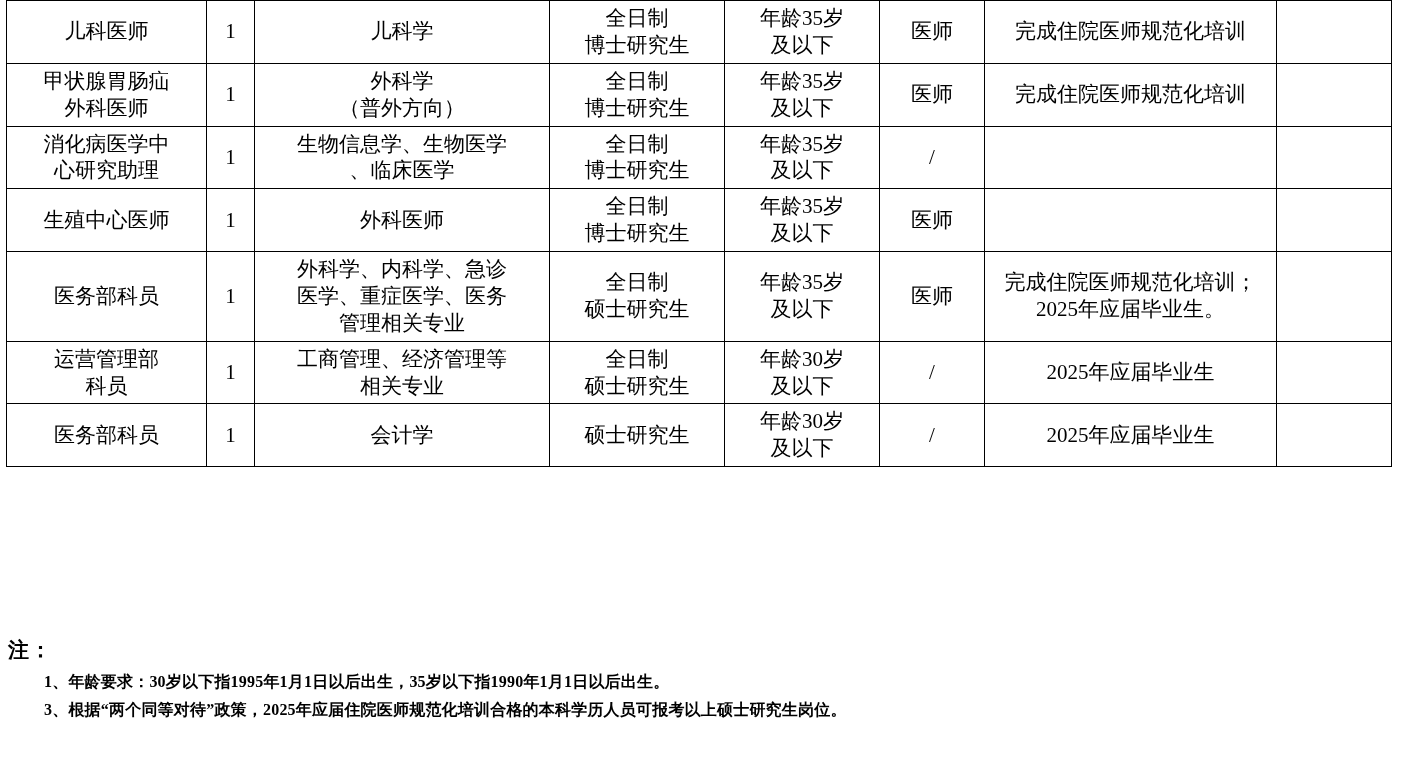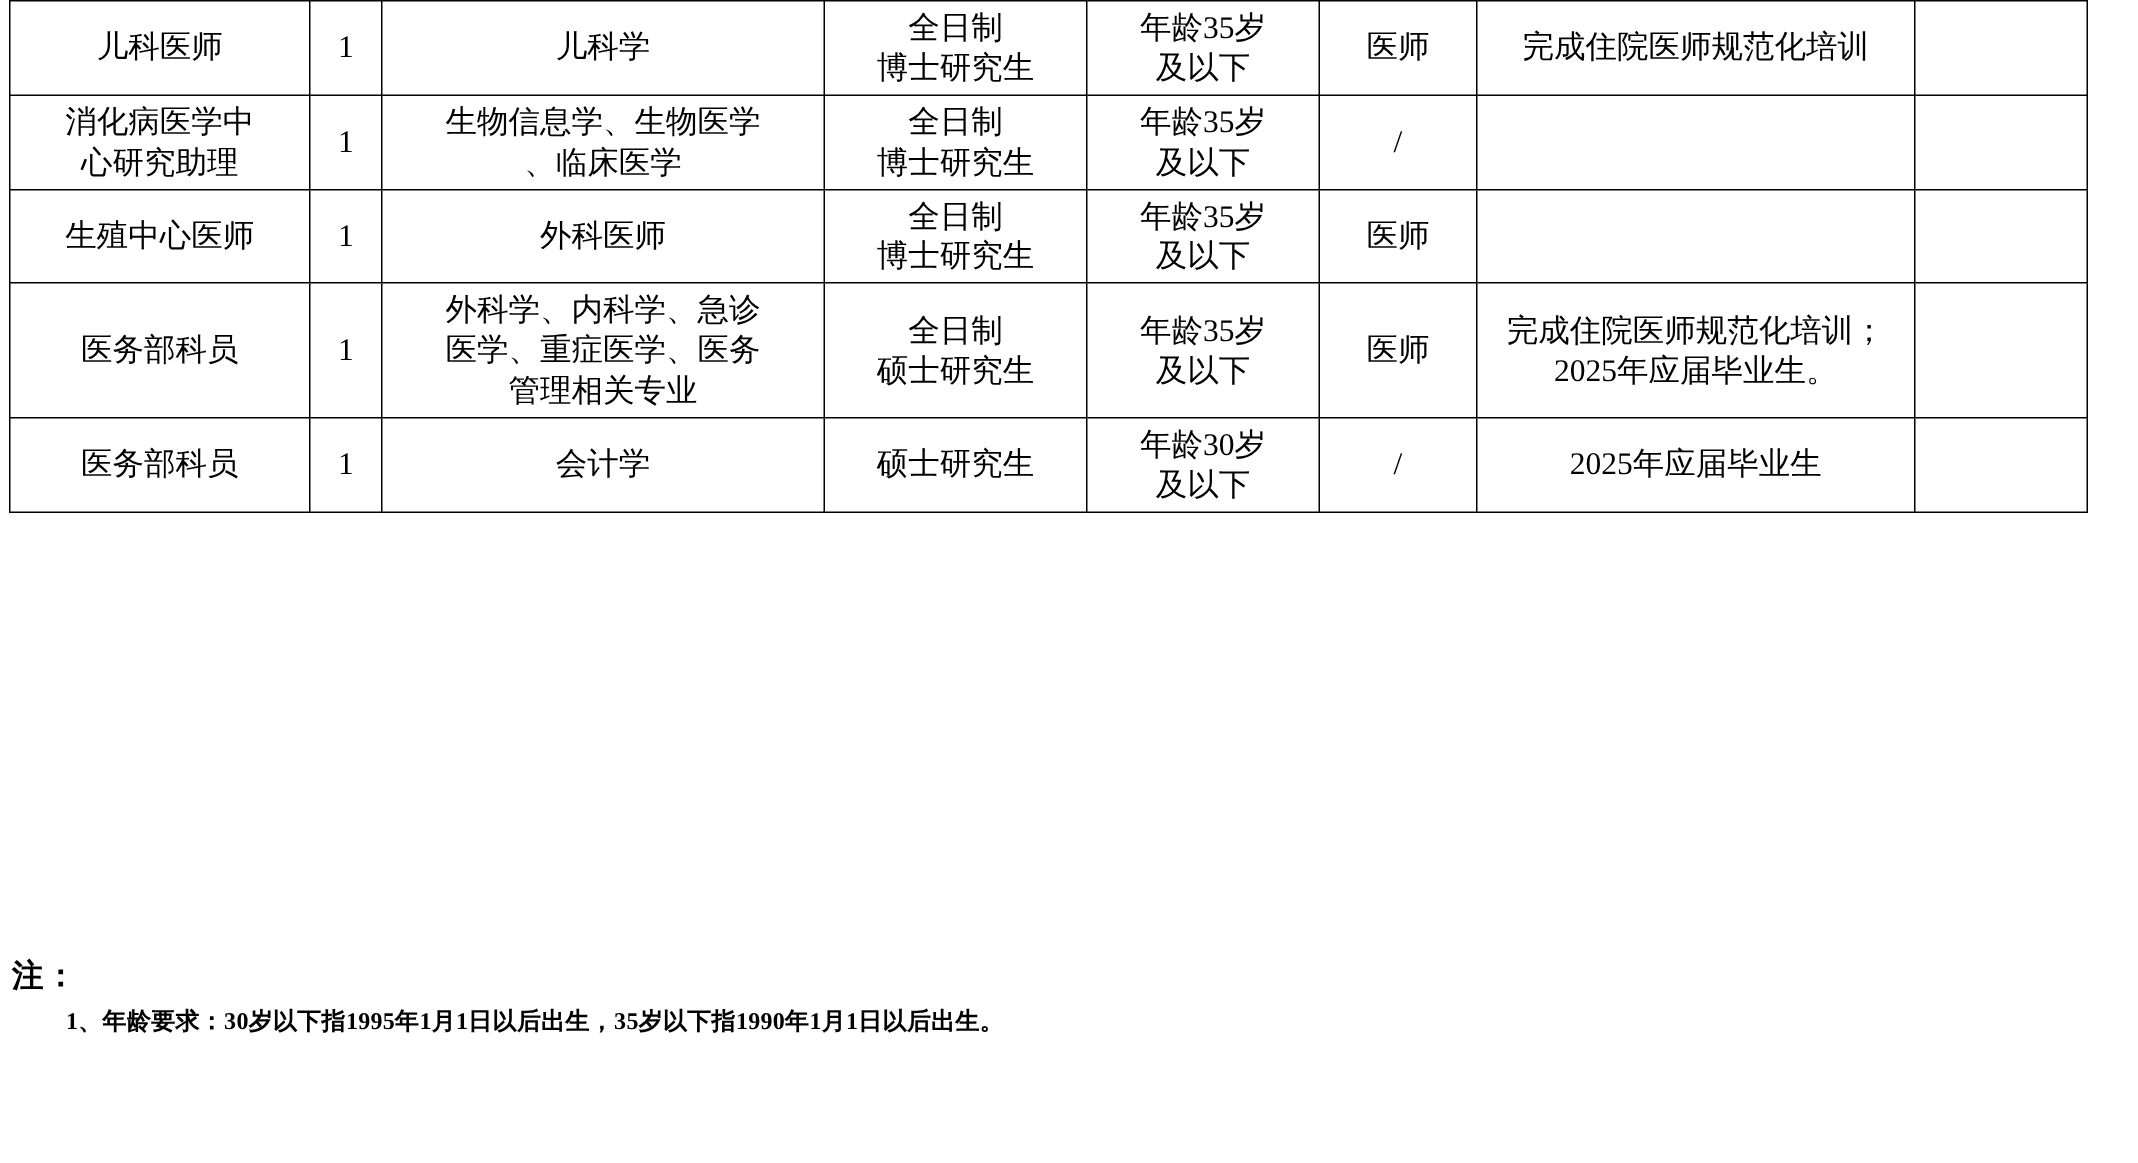--- a/index.html
+++ b/index.html
@@ -95,20 +95,30 @@
         <td class="ctr">儿科医师</td>
         <td class="ctr">1</td>
         <td class="ctr">儿科学</td>
         <td class="ctr">全日制<br>博士研究生</td>
         <td class="ctr">年龄35岁<br>及以下</td>
         <td class="ctr">医师</td>
         <td class="lft">完成住院医师规范化培训</td>
         <td class="ctr"></td>
       </tr>
       <tr>
+        <td class="ctr">甲状腺胃肠疝<br>外科医师</td>
+        <td class="ctr">1</td>
+        <td class="ctr">外科学<br>（普外方向）</td>
+        <td class="ctr">全日制<br>博士研究生</td>
+        <td class="ctr">年龄35岁<br>及以下</td>
+        <td class="ctr">医师</td>
+        <td class="lft">完成住院医师规范化培训</td>
+        <td class="ctr"></td>
+      </tr>
+      <tr>
         <td class="ctr">消化病医学中<br>心研究助理</td>
         <td class="ctr">1</td>
         <td class="ctr">生物信息学、生物医学<br>、临床医学</td>
         <td class="ctr">全日制<br>博士研究生</td>
         <td class="ctr">年龄35岁<br>及以下</td>
         <td class="ctr">/</td>
         <td class="lft"></td>
         <td class="ctr"></td>
       </tr>
       <tr>
@@ -125,30 +135,41 @@
         <td class="ctr">医务部科员</td>
         <td class="ctr">1</td>
         <td class="ctr">外科学、内科学、急诊<br>医学、重症医学、医务<br>管理相关专业</td>
         <td class="ctr">全日制<br>硕士研究生</td>
         <td class="ctr">年龄35岁<br>及以下</td>
         <td class="ctr">医师</td>
         <td class="lft">完成住院医师规范化培训；<br>2025年应届毕业生。</td>
         <td class="ctr"></td>
       </tr>
       <tr>
+        <td class="ctr">运营管理部<br>科员</td>
+        <td class="ctr">1</td>
+        <td class="lft">工商管理、经济管理等<br>相关专业</td>
+        <td class="ctr">全日制<br>硕士研究生</td>
+        <td class="ctr">年龄30岁<br>及以下</td>
+        <td class="ctr">/</td>
+        <td class="lft">2025年应届毕业生</td>
+        <td class="ctr"></td>
+      </tr>
+      <tr>
         <td class="ctr">医务部科员</td>
         <td class="ctr">1</td>
         <td class="ctr">会计学</td>
         <td class="ctr">硕士研究生</td>
         <td class="ctr">年龄30岁<br>及以下</td>
         <td class="ctr">/</td>
         <td class="lft">2025年应届毕业生</td>
         <td class="ctr"></td>
       </tr>
     </tbody>
   </table>
 
   <div class="notes">
     <div class="note-title">注：</div>
     <div class="note-item">1、年龄要求：30岁以下指1995年1月1日以后出生，35岁以下指1990年1月1日以后出生。</div>
+    <div class="note-item">3、根据“两个同等对待”政策，2025年应届住院医师规范化培训合格的本科学历人员可报考以上硕士研究生岗位。</div>
   </div>
 
 </div>
 
 </body></html>

